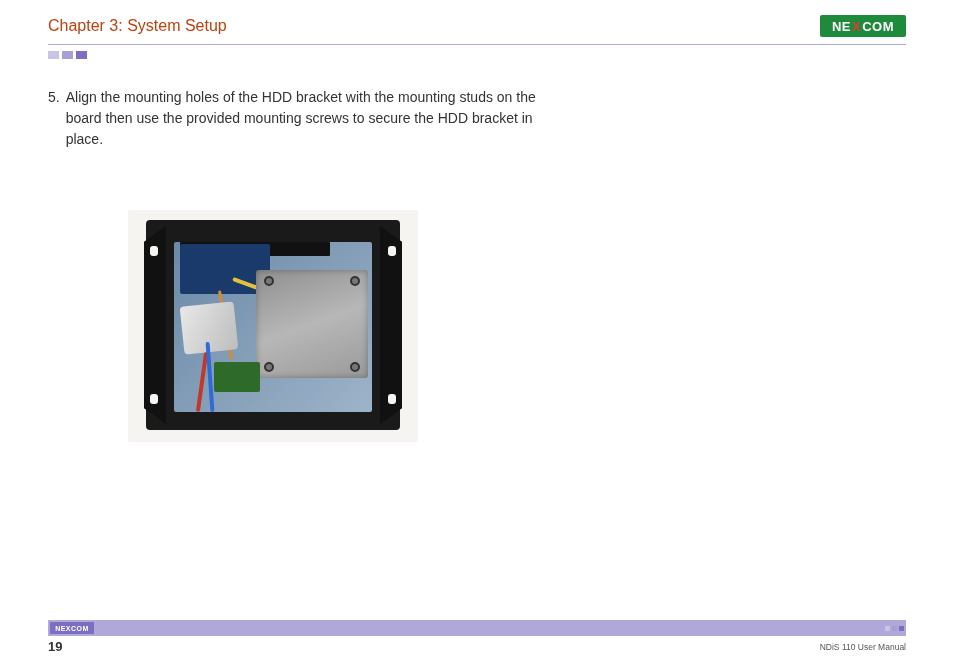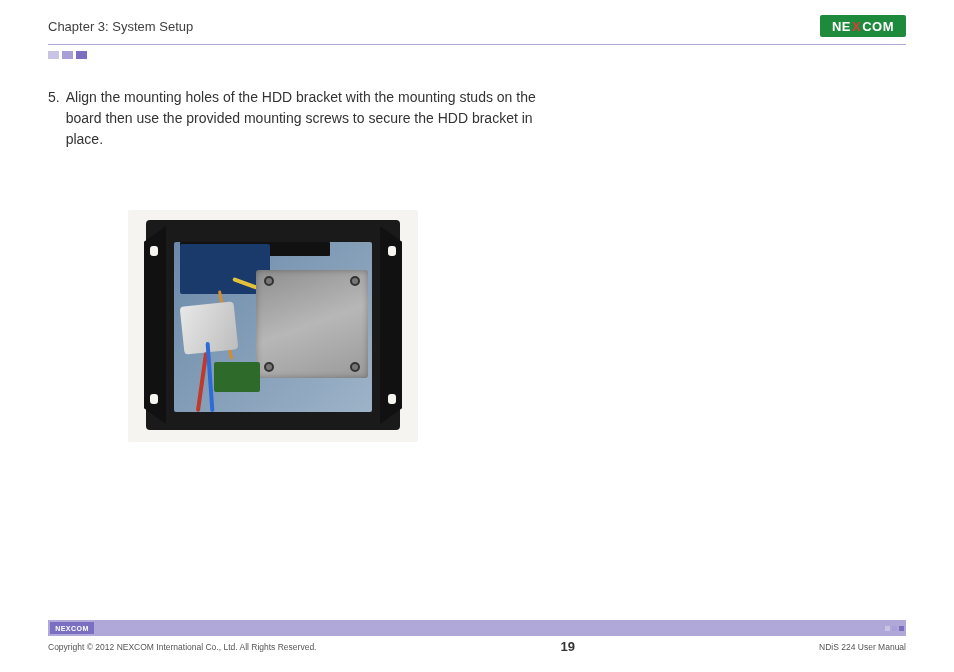--- a/index.html
+++ b/index.html
@@ -1,19 +1,19 @@
 <!DOCTYPE html>
 <html><head>
 <meta charset="utf-8">
 <style>
   * { box-sizing: border-box; margin: 0; padding: 0; }
   html, body { width: 954px; height: 672px; font-family: "Segoe UI", Arial, sans-serif; background: #fff; color: #333; }
   .page { position: relative; width: 954px; height: 672px; padding: 14px 48px 0 48px; }
   .header { display: flex; align-items: center; justify-content: space-between; height: 24px; }
-  .chapter { font-size: 13px; color: #404040; }
+  .chapter { font-size: 16px; color: #c2410c; }
   .logo { width: 86px; height: 22px; background: #1e8a3b; border-radius: 2px; display: flex; align-items: center; justify-content: center; color: #fff; font-weight: 700; font-size: 13px; letter-spacing: 0.5px; position: relative; }
   .logo .x { color: #e03a3a; padding: 0 1px; }
   .hr-top { margin-top: 6px; height: 1px; background: #b0a8d8; }
   .decor-row { display: flex; gap: 3px; margin-top: 6px; }
   .decor { width: 11px; height: 8px; }
   .decor.a { background: #c9c3e6; }
   .decor.b { background: #a79fd6; }
   .decor.c { background: #7a6fc0; }
   .body { padding-top: 28px; }
   .step { display: flex; gap: 6px; font-size: 14px; line-height: 1.5; color: #333; max-width: 520px; }
@@ -111,18 +111,17 @@
         <span>COM</span>
     </div>
     <div class="footer-deco">
       <span></span>
       <span></span>
       <span></span>
     </div>
   </div>
 
   <div class="footer-text">
-    <div>Copyright © 2012 NEXCOM International Co., Ltd. All Rights Reserved.</div>
     <div class="page-num">19</div>
-    <div>NDiS 224 User Manual</div>
+    <div>NDiS 110 User Manual</div>
   </div>
 
 </div>
 
 </body></html>

